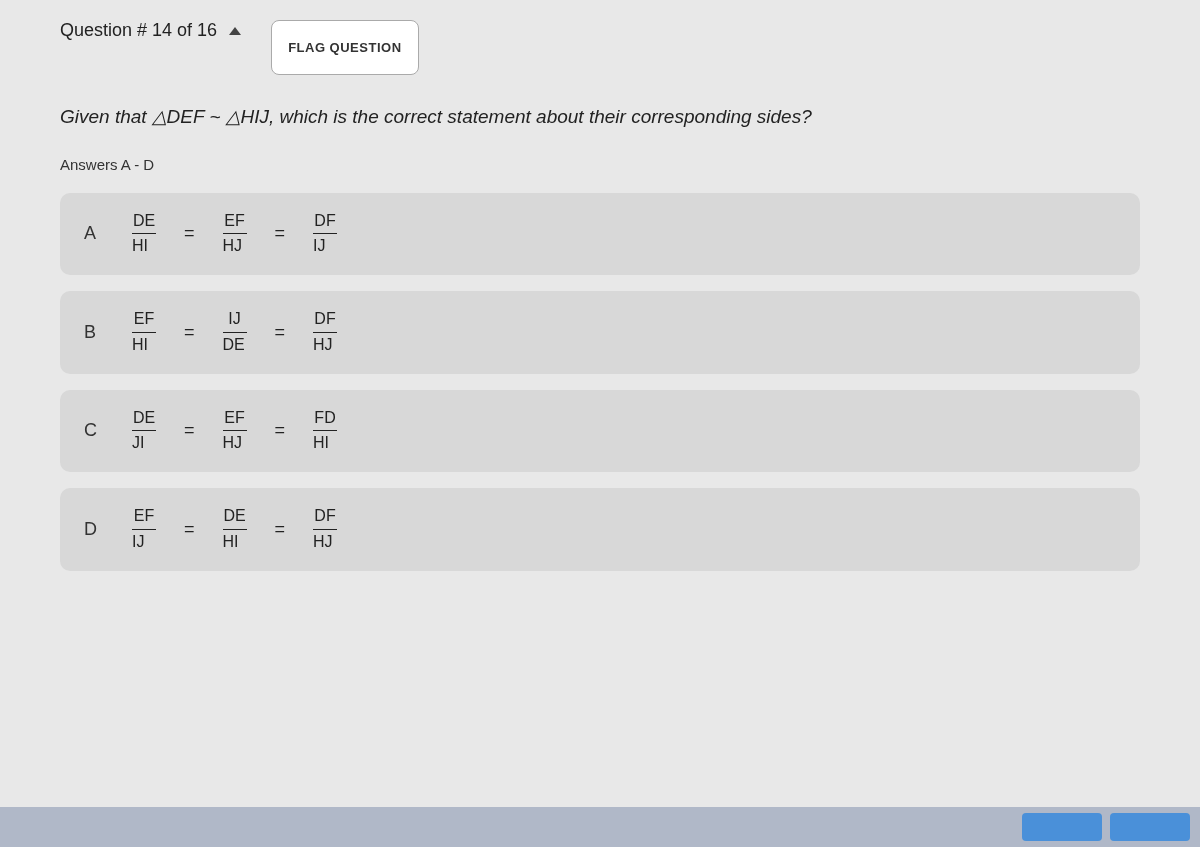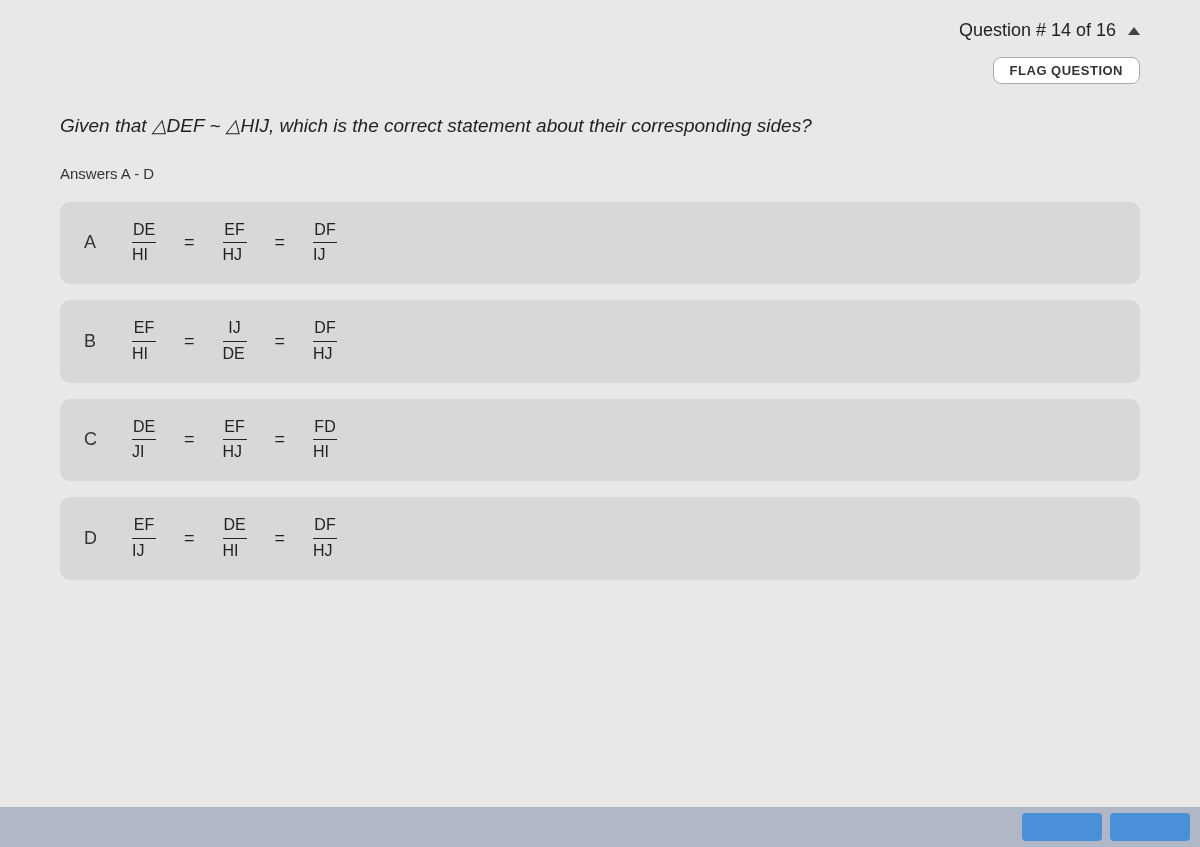--- a/index.html
+++ b/index.html
@@ -39,24 +39,23 @@
       width: 80px;
       height: 28px;
       background: #4a90d9;
       border-radius: 4px;
       margin-left: 8px;
     }
 
     
     .header-row {
       display: flex;
-      align-items: flex-end;
-      gap: 16px;
+      align-items: flex-start;
+      gap: 30px;
       margin-bottom: 28px;
-      flex-direction: column;
     }
 
     .question-number {
       font-size: 18px;
       font-weight: 500;
       color: #222;
       display: flex;
       align-items: center;
       gap: 8px;
     }
@@ -68,21 +67,21 @@
       border-left: 6px solid transparent;
       border-right: 6px solid transparent;
       border-bottom: 8px solid #444;
       margin-left: 4px;
     }
 
     .flag-btn {
       background: white;
       border: 1.5px solid #aaa;
       border-radius: 8px;
-      padding: 5px 16px;
+      padding: 19px 16px;
       font-size: 13px;
       font-weight: 600;
       color: #333;
       letter-spacing: 0.5px;
       cursor: pointer;
     }
 
     
     .question-text {
       font-size: 19px;

